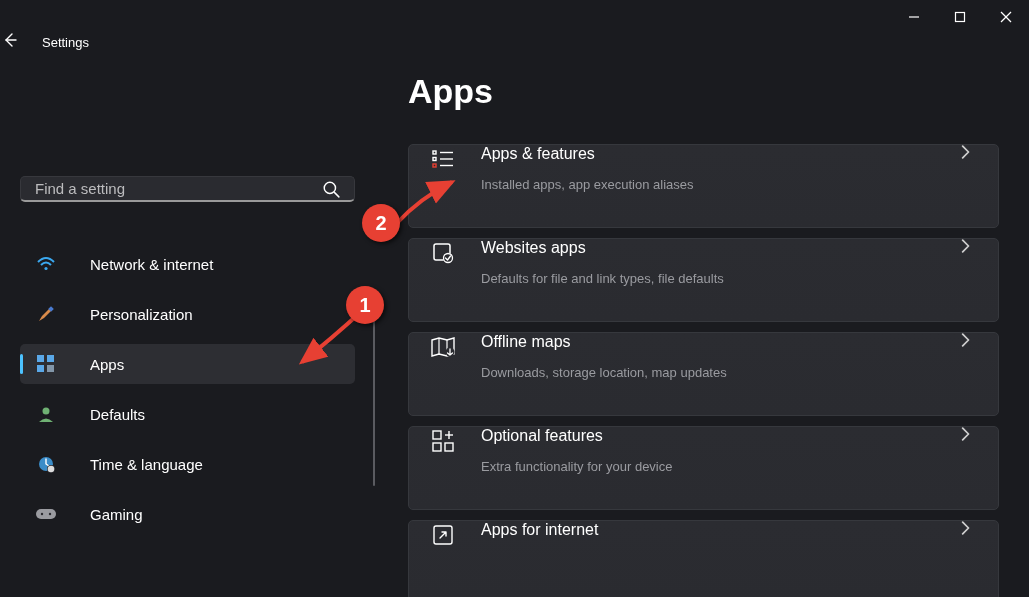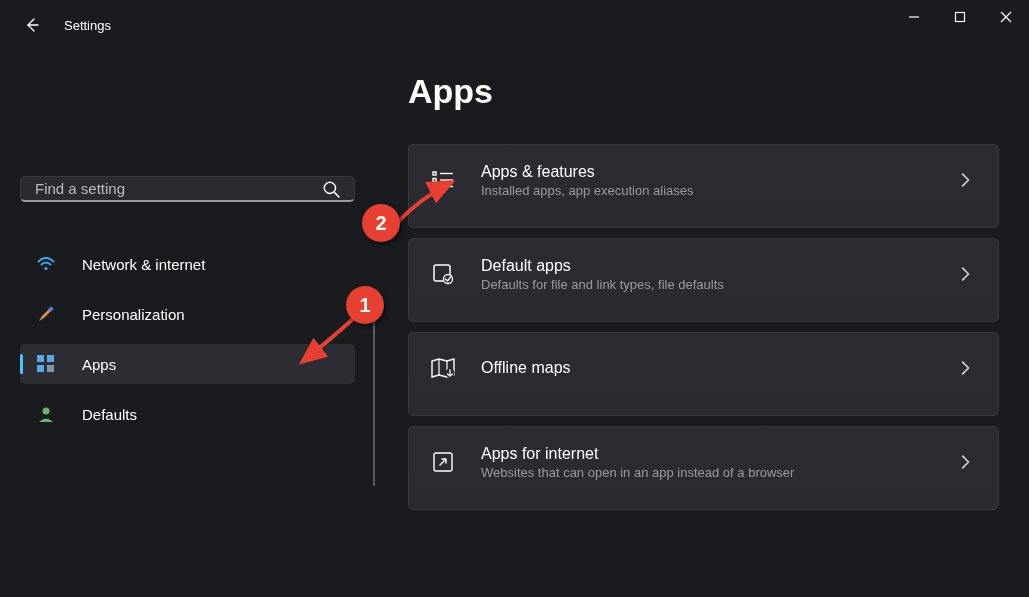--- a/index.html
+++ b/index.html
@@ -7,22 +7,21 @@
     width: 1029px;
     height: 597px;
     background: #1a1b1f;
     font-family: "Segoe UI Variable", "Segoe UI", -apple-system, sans-serif;
     color: #ffffff;
     overflow: hidden;
     position: relative;
   }
   
   .titlebar {
-    display: flex; align-items: center; height: 50px;
-    padding-left: 22px;
+    display: flex; align-items: flex-end; height: 50px;
   }
   .back-btn {
     width: 20px; height: 20px; display:flex; align-items:center; justify-content:center;
     margin-right: 22px; cursor:pointer;
   }
   .title { font-size: 13px; font-weight: 400; color:#ffffff; }
   .win-controls { position:absolute; top:0; right:0; display:flex; height:40px;}
   .win-btn { width:46px; height:34px; display:flex; align-items:center; justify-content:center; cursor:pointer;}
   .search-row {
     position:absolute; left:20px; top:176px; width:335px;
@@ -37,21 +36,21 @@
     color:#cfcfcf; font-size:15px;
   }
   .search input::placeholder { color:#bcbcbe; }
   .search-icon { width:18px; height:18px; }
 
   .nav {
     position:absolute; left:20px; top:244px; width:335px;
   }
   .nav-item {
     display:flex; align-items:center; height:40px;
-    padding-left:16px; border-radius:5px; gap:26px;
+    padding-left:16px; border-radius:5px; gap:34px;
     cursor:pointer; margin-bottom:10px;
     font-size:15px; color:#ffffff;
   }
   .nav-item.active {
     background:#2d2e33;
     position:relative;
   }
   .nav-item.active::before {
     content:""; position:absolute; left:0; top:10px; bottom:10px;
     width:3px; background:#4cc2ff; border-radius:3px;
@@ -66,28 +65,28 @@
   .cards {
     position:absolute; left:408px; top:144px; right:30px;
     display:flex; flex-direction:column; gap:4px;
   }
   .card {
     background: linear-gradient(180deg, #2b2c31 0%, #2a2b30 100%);
     border:1px solid #36383d;
     border-radius:5px;
     height:84px;
     margin-bottom:6px;
-    display:flex; align-items:center;
+    display:flex; 
     padding:0 26px 12px 20px;
     cursor:pointer;
   }
   .card-icon { width:28px; height:28px; display:flex; align-items:center; justify-content:center; margin-right:24px;}
   .card-text { flex:1; }
   .card-title { font-size:16px; font-weight:400; color:#ffffff; }
-  .card-desc { font-size:13px; color:#9a9ba0; margin-top:2px;}
+  .card-desc { font-size:13px; color:#9a9ba0; margin-top:14px;}
   .chev { width:14px; height:14px;}
 
   
   .scrollbar-mimic {
     position:absolute; left:373px; top:290px; width:2px; height:196px;
     background:#5a5b60; border-radius:2px;
   }
 
   
   .badge {
@@ -175,20 +174,41 @@
   </div>
   <div class="nav-item">
     <span class="nav-icon">
       <svg width="18" height="18" viewBox="0 0 18 18">
           <circle cx="9" cy="6" r="3.5" fill="#6fb173"></circle>
           <path d="M2 17 Q9 10 16 17 Z" fill="#6fb173"></path>
         </svg>
     </span>
     <span>Defaults</span>
   </div>
+  <div class="nav-item">
+    <span class="nav-icon">
+      <svg width="18" height="18" viewBox="0 0 18 18">
+          <circle cx="9" cy="9" r="7" fill="#3a8cc8"></circle>
+          <path d="M9 4 L9 9 L12 11" stroke="#fff" stroke-width="1.4" fill="none" stroke-linecap="round"></path>
+          <circle cx="14" cy="14" r="4" fill="#2a2b30"></circle>
+          <circle cx="14" cy="14" r="3.3" fill="#dddddd"></circle>
+        </svg>
+    </span>
+    <span>Time &amp; language</span>
+  </div>
+  <div class="nav-item">
+    <span class="nav-icon">
+      <svg width="20" height="14" viewBox="0 0 20 14">
+          <rect x="0" y="2" width="20" height="10" rx="5" fill="#9a9ba0"></rect>
+          <circle cx="6" cy="7" r="1.2" fill="#2a2b30"></circle>
+          <circle cx="14" cy="7" r="1.2" fill="#2a2b30"></circle>
+        </svg>
+    </span>
+    <span>Gaming</span>
+  </div>
 </div>
 
 <div class="scrollbar-mimic"></div>
 
 <h1 class="page-title">Apps</h1>
 
 <div class="cards">
 
   <div class="card">
     <span class="card-icon">
@@ -213,57 +233,75 @@
   <div class="card">
     <span class="card-icon">
       <svg width="24" height="24" viewBox="0 0 24 24">
           <rect x="3" y="3" width="16" height="16" rx="2" stroke="#fff" stroke-width="1.5" fill="none"></rect>
           <circle cx="17" cy="17" r="5" fill="#2b2c31"></circle>
           <circle cx="17" cy="17" r="4.5" stroke="#fff" stroke-width="1.3" fill="none"></circle>
           <path d="M14.5 17 L16.5 19 L19.5 15" stroke="#fff" stroke-width="1.3" fill="none" stroke-linecap="round" stroke-linejoin="round"></path>
         </svg>
     </span>
     <div class="card-text">
-      <div class="card-title">Default apps</div>
+      <div class="card-title">Websites apps</div>
       <div class="card-desc">Defaults for file and link types, file defaults</div>
     </div>
     <svg class="chev" viewBox="0 0 12 12">
         <path d="M4 1 L9 6 L4 11" stroke="#cfcfcf" stroke-width="1.5" fill="none" stroke-linecap="round" stroke-linejoin="round"></path>
       </svg>
   </div>
 
   <div class="card">
     <span class="card-icon">
       <svg width="26" height="22" viewBox="0 0 26 22">
           <path d="M2 4 L9 2 L17 4 L24 2 L24 18 L17 20 L9 18 L2 20 Z" stroke="#fff" stroke-width="1.4" fill="none"></path>
           <line x1="9" y1="2" x2="9" y2="18" stroke="#fff" stroke-width="1.2"></line>
           <line x1="17" y1="4" x2="17" y2="20" stroke="#fff" stroke-width="1.2"></line>
           <circle cx="20" cy="16" r="4.5" fill="#2b2c31"></circle>
           <path d="M20 13 L20 19 M17.5 17 L20 19 L22.5 17" stroke="#fff" stroke-width="1.3" fill="none" stroke-linecap="round" stroke-linejoin="round"></path>
         </svg>
     </span>
     <div class="card-text">
       <div class="card-title">Offline maps</div>
-    </div>
-    <svg class="chev" viewBox="0 0 12 12">
-        <path d="M4 1 L9 6 L4 11" stroke="#cfcfcf" stroke-width="1.5" fill="none" stroke-linecap="round" stroke-linejoin="round"></path>
-      </svg>
-  </div>
-
+      <div class="card-desc">Downloads, storage location, map updates</div>
+    </div>
+    <svg class="chev" viewBox="0 0 12 12">
+        <path d="M4 1 L9 6 L4 11" stroke="#cfcfcf" stroke-width="1.5" fill="none" stroke-linecap="round" stroke-linejoin="round"></path>
+      </svg>
+  </div>
+
+  <div class="card">
+    <span class="card-icon">
+      <svg width="22" height="22" viewBox="0 0 22 22">
+          <rect x="1" y="1" width="8" height="8" stroke="#fff" stroke-width="1.4" fill="none"></rect>
+          <rect x="1" y="13" width="8" height="8" stroke="#fff" stroke-width="1.4" fill="none"></rect>
+          <rect x="13" y="13" width="8" height="8" stroke="#fff" stroke-width="1.4" fill="none"></rect>
+          <line x1="17" y1="1" x2="17" y2="9" stroke="#fff" stroke-width="1.4"></line>
+          <line x1="13" y1="5" x2="21" y2="5" stroke="#fff" stroke-width="1.4"></line>
+        </svg>
+    </span>
+    <div class="card-text">
+      <div class="card-title">Optional features</div>
+      <div class="card-desc">Extra functionality for your device</div>
+    </div>
+    <svg class="chev" viewBox="0 0 12 12">
+        <path d="M4 1 L9 6 L4 11" stroke="#cfcfcf" stroke-width="1.5" fill="none" stroke-linecap="round" stroke-linejoin="round"></path>
+      </svg>
+  </div>
 
   <div class="card">
     <span class="card-icon">
       <svg width="22" height="22" viewBox="0 0 22 22">
           <rect x="2" y="2" width="18" height="18" rx="2" stroke="#fff" stroke-width="1.4" fill="none"></rect>
           <path d="M8 14 L14 8 M10 8 L14 8 L14 12" stroke="#fff" stroke-width="1.4" fill="none" stroke-linecap="round" stroke-linejoin="round"></path>
         </svg>
     </span>
     <div class="card-text">
       <div class="card-title">Apps for internet</div>
-      <div class="card-desc">Websites that can open in an app instead of a browser</div>
     </div>
     <svg class="chev" viewBox="0 0 12 12">
         <path d="M4 1 L9 6 L4 11" stroke="#cfcfcf" stroke-width="1.5" fill="none" stroke-linecap="round" stroke-linejoin="round"></path>
       </svg>
   </div>
 
 </div>
 
 <svg class="arrow-svg" style="left:290px; top:300px;" width="100" height="80">
   <defs>

